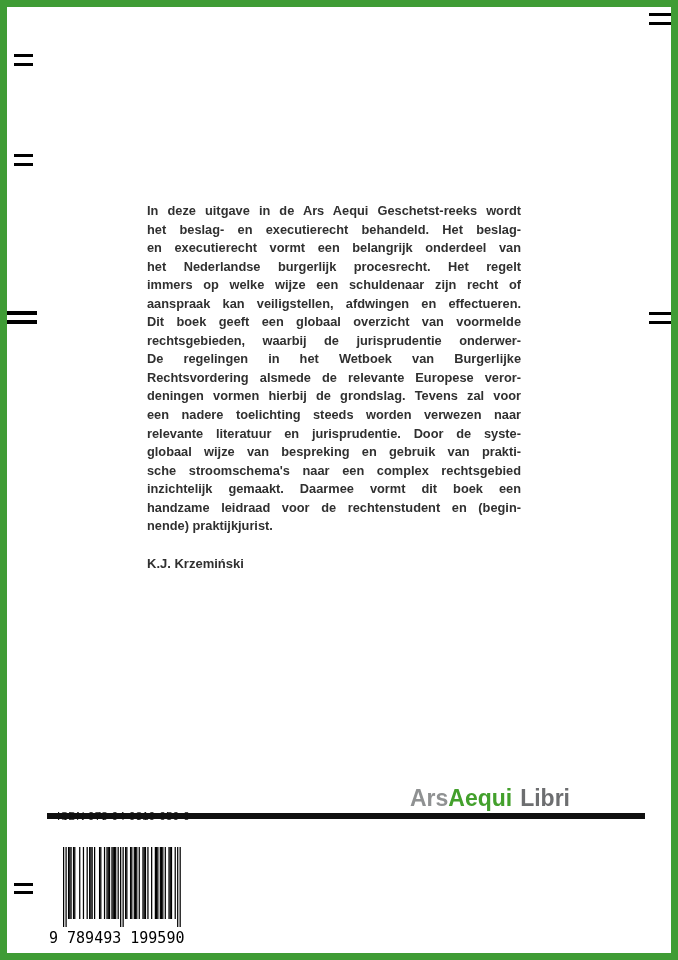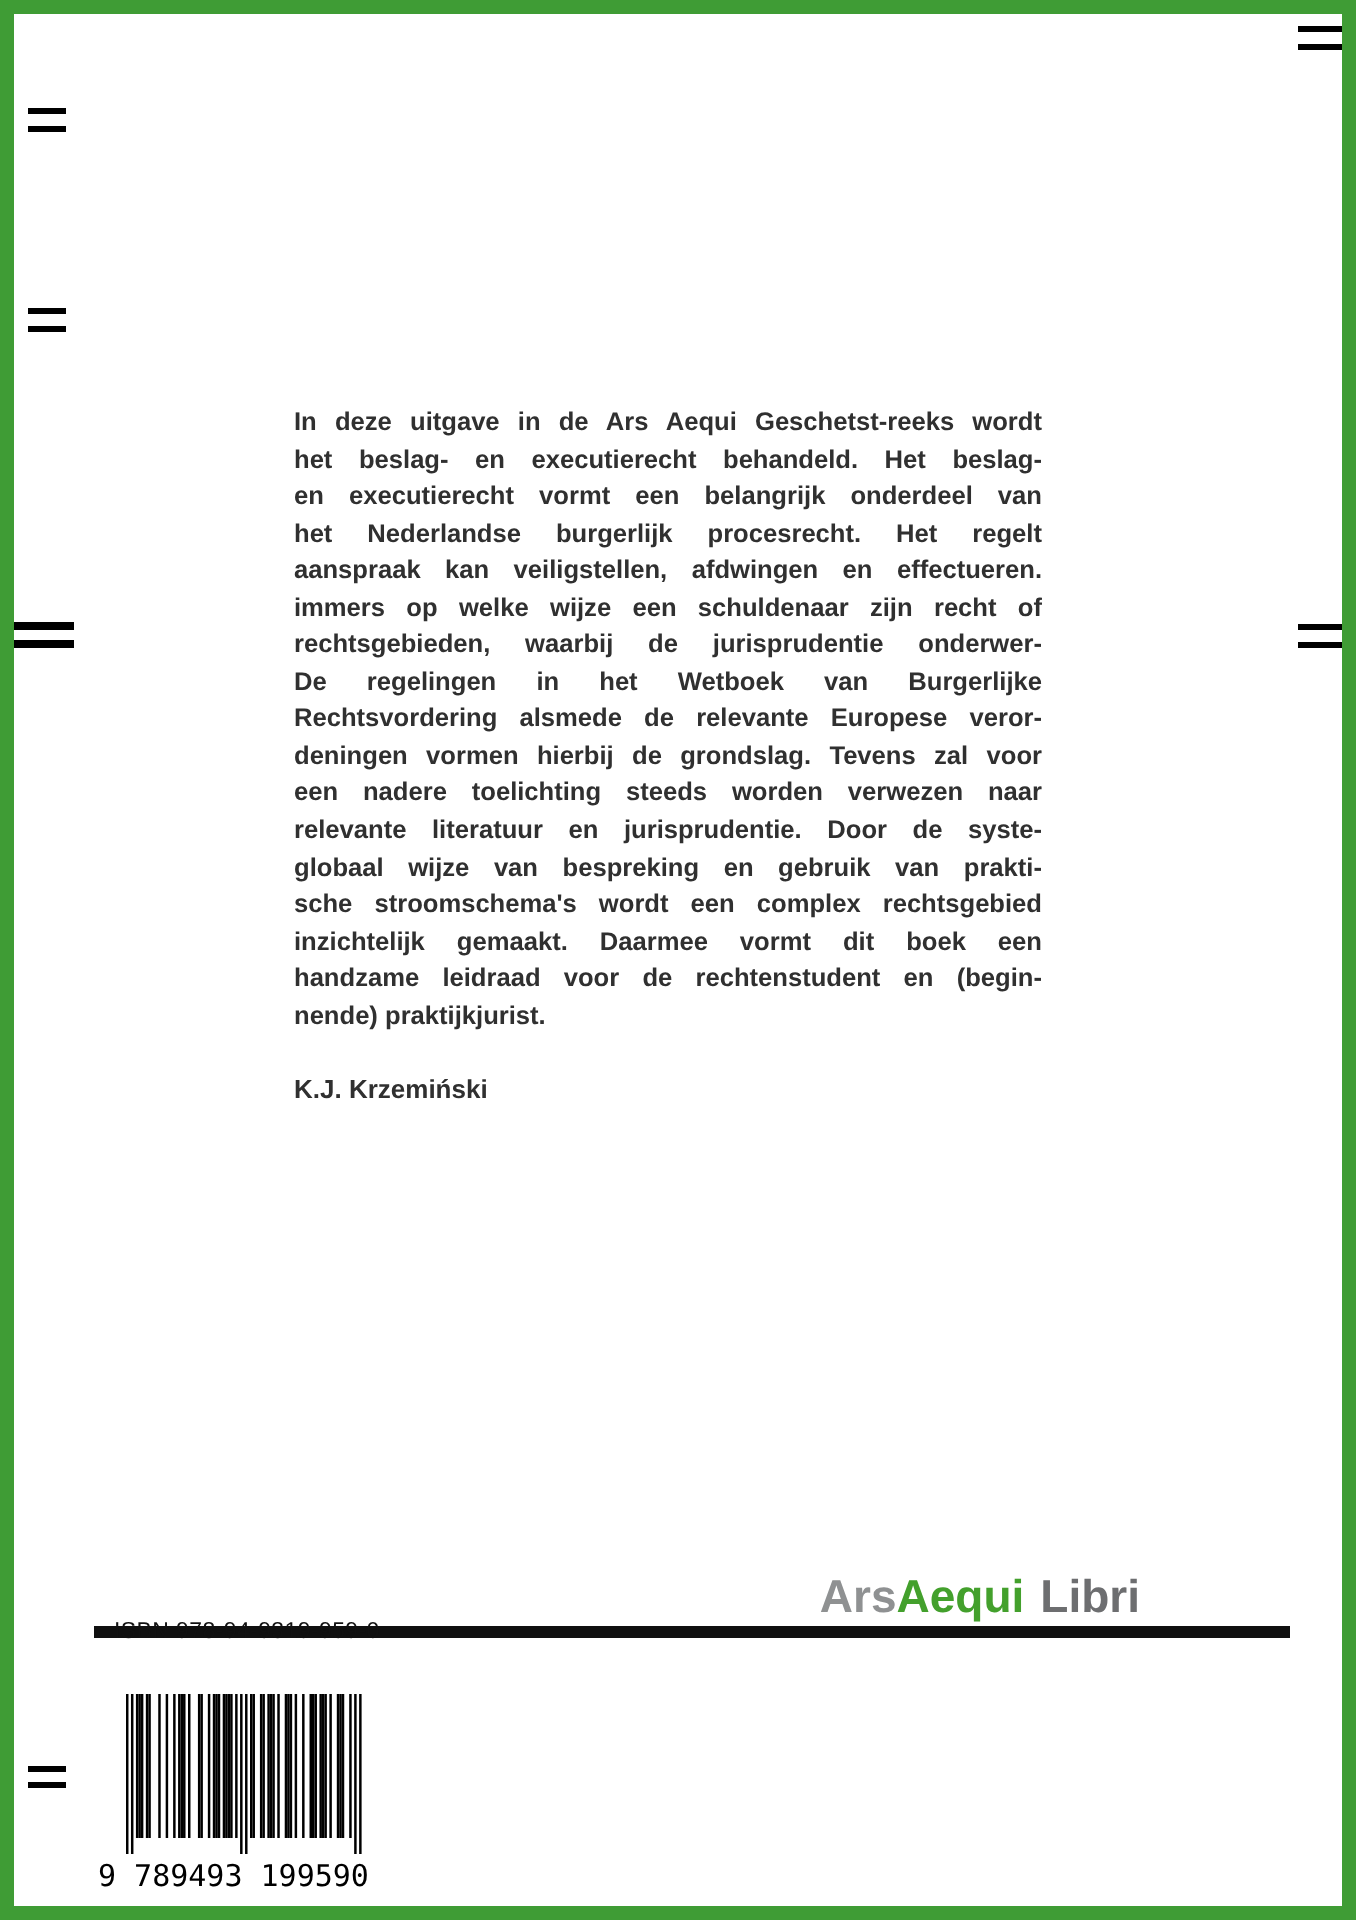--- a/index.html
+++ b/index.html
@@ -99,30 +99,31 @@
   <div class="mark" style="top:314px;right:0;width:22px;"></div>
   <div class="mark" style="top:876px;left:7px;width:19px;"></div>
   <div class="mark" style="top:884px;left:7px;width:19px;"></div>
 
   <div class="blurb">
     <div>
         <div class="jline">In deze uitgave in de Ars Aequi Geschetst-reeks wordt</div>
         <div class="jline">het beslag- en executierecht behandeld. Het beslag-</div>
         <div class="jline">en executierecht vormt een belangrijk onderdeel van</div>
         <div class="jline">het Nederlandse burgerlijk procesrecht. Het regelt</div>
+        <div class="jline">immers op welke wijze een schuldenaar zijn recht of</div>
         <div class="jline">aanspraak kan veiligstellen, afdwingen en effectueren.</div>
-        <div class="jline">immers op welke wijze een schuldenaar zijn recht of</div>
+        <div class="jline">Dit boek geeft een globaal overzicht van voormelde</div>
         <div class="jline">rechtsgebieden, waarbij de jurisprudentie onderwer-</div>
         <div class="jline">De regelingen in het Wetboek van Burgerlijke</div>
         <div class="jline">Rechtsvordering alsmede de relevante Europese veror-</div>
         <div class="jline">deningen vormen hierbij de grondslag. Tevens zal voor</div>
         <div class="jline">een nadere toelichting steeds worden verwezen naar</div>
         <div class="jline">relevante literatuur en jurisprudentie. Door de syste-</div>
         <div class="jline">globaal wijze van bespreking en gebruik van prakti-</div>
-        <div class="jline">sche stroomschema's wordt een complex rechtsgebied</div>
+        <div class="jline">sche stroomschema's naar een complex rechtsgebied</div>
         <div class="jline">inzichtelijk gemaakt. Daarmee vormt dit boek een</div>
         <div class="jline">handzame leidraad voor de rechtenstudent en (begin-</div>
         <div class="jline last">nende) praktijkjurist.</div>
       </div>
     <div class="author">K.J. Krzemiński</div>
   </div>
 
   <div class="logo"><span class="logo-ars">Ars</span><span class="logo-aequi">Aequi</span><span class="logo-libri">Libri</span></div>
 
   <div class="rule"></div>

